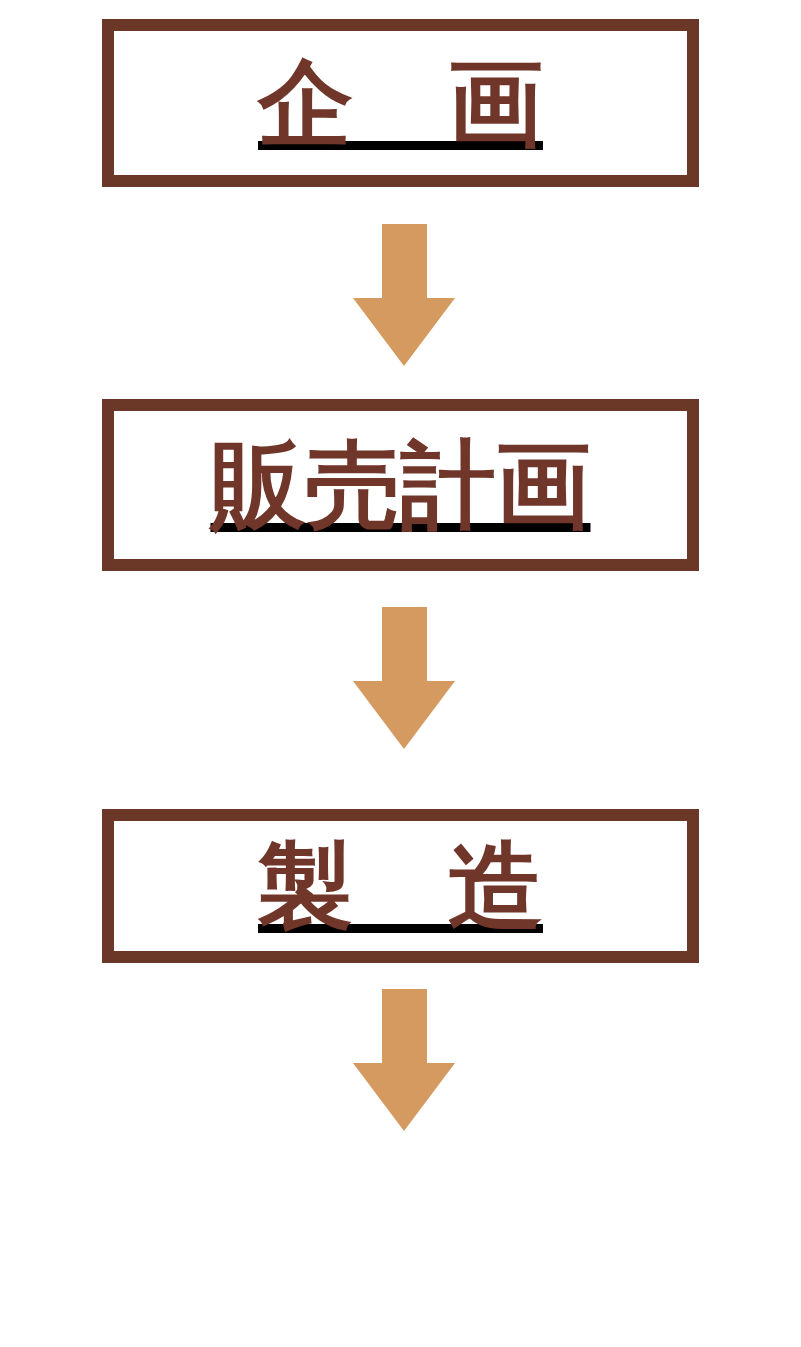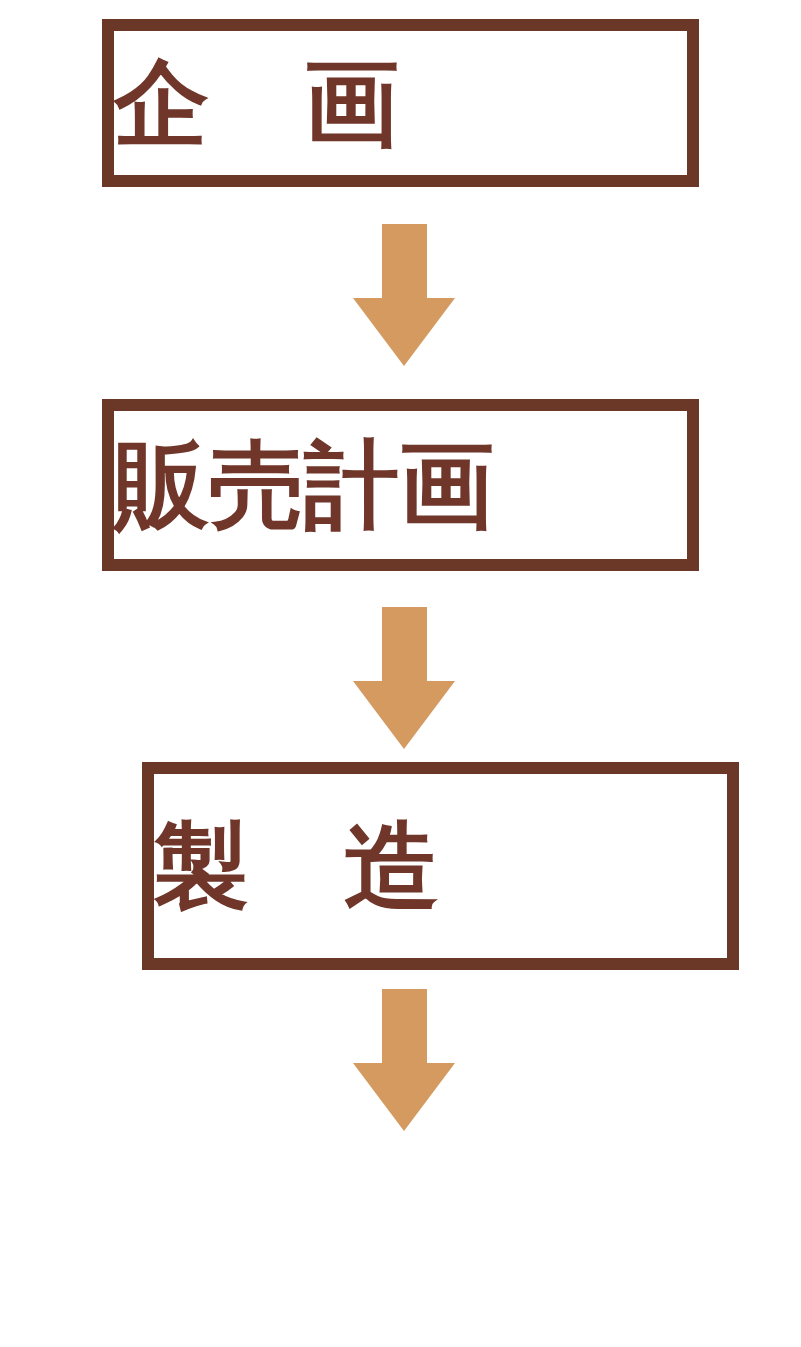--- a/index.html
+++ b/index.html
@@ -16,33 +16,34 @@
   }
   .flow-box {
     position: absolute;
     left: 102px;
     width: 597px;
     box-sizing: border-box;
     border: 12px solid var(--box-border, #6b3827);
     background: var(--background, #ffffff);
     display: flex;
     align-items: center;
-    justify-content: flex-start;
+    justify-content: center;
+    text-decoration: underline;
   }
   .flow-box .label {
     color: var(--text, #703629);
     font-size: 95px;
     font-weight: 700;
     line-height: 1;
     white-space: pre;
     letter-spacing: 0;
   }
   .box-1 { top: 19px;   height: 168px; }
   .box-2 { top: 399px;  height: 172px; }
-  .box-3 { top: 762px;  height: 208px; margin-left: 40px; }
+  .box-3 { top: 809px;  height: 154px; }
   .box-4 { top: 1159px; height: 169px; }
 
   .flow-arrow {
     position: absolute;
     left: 353px;
     width: 102px;
     display: flex;
     flex-direction: column;
     align-items: center;
   }

